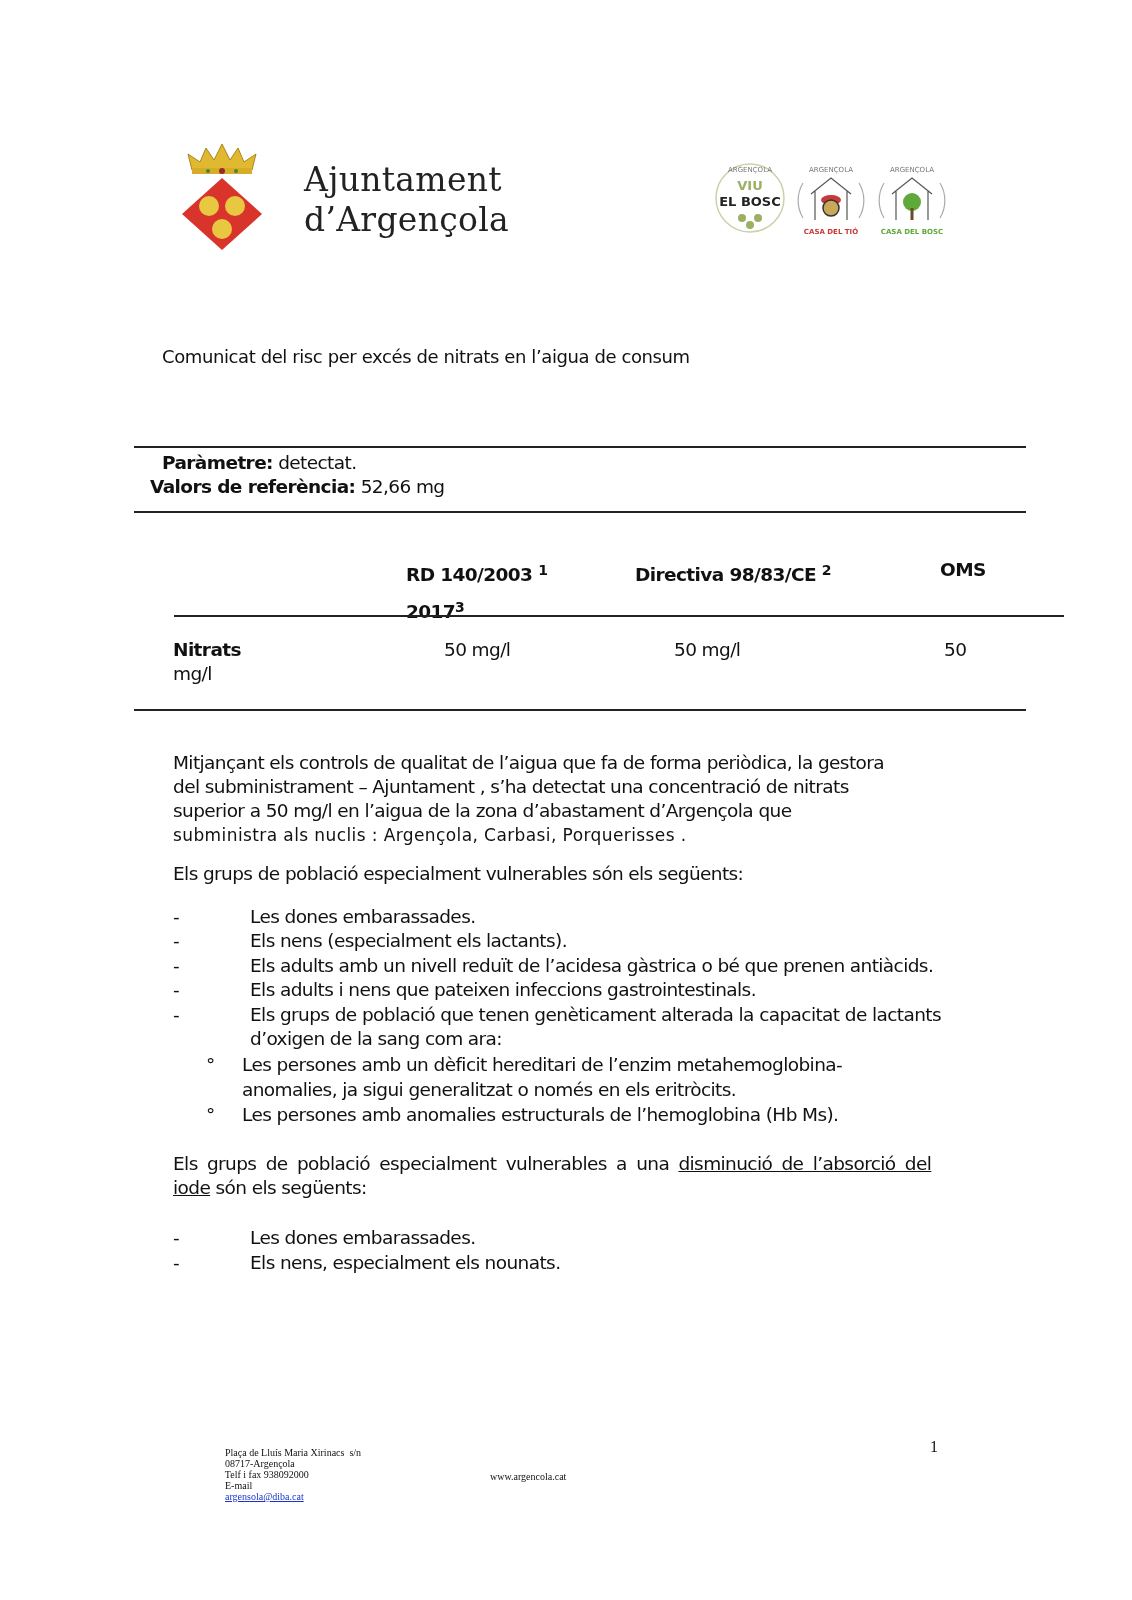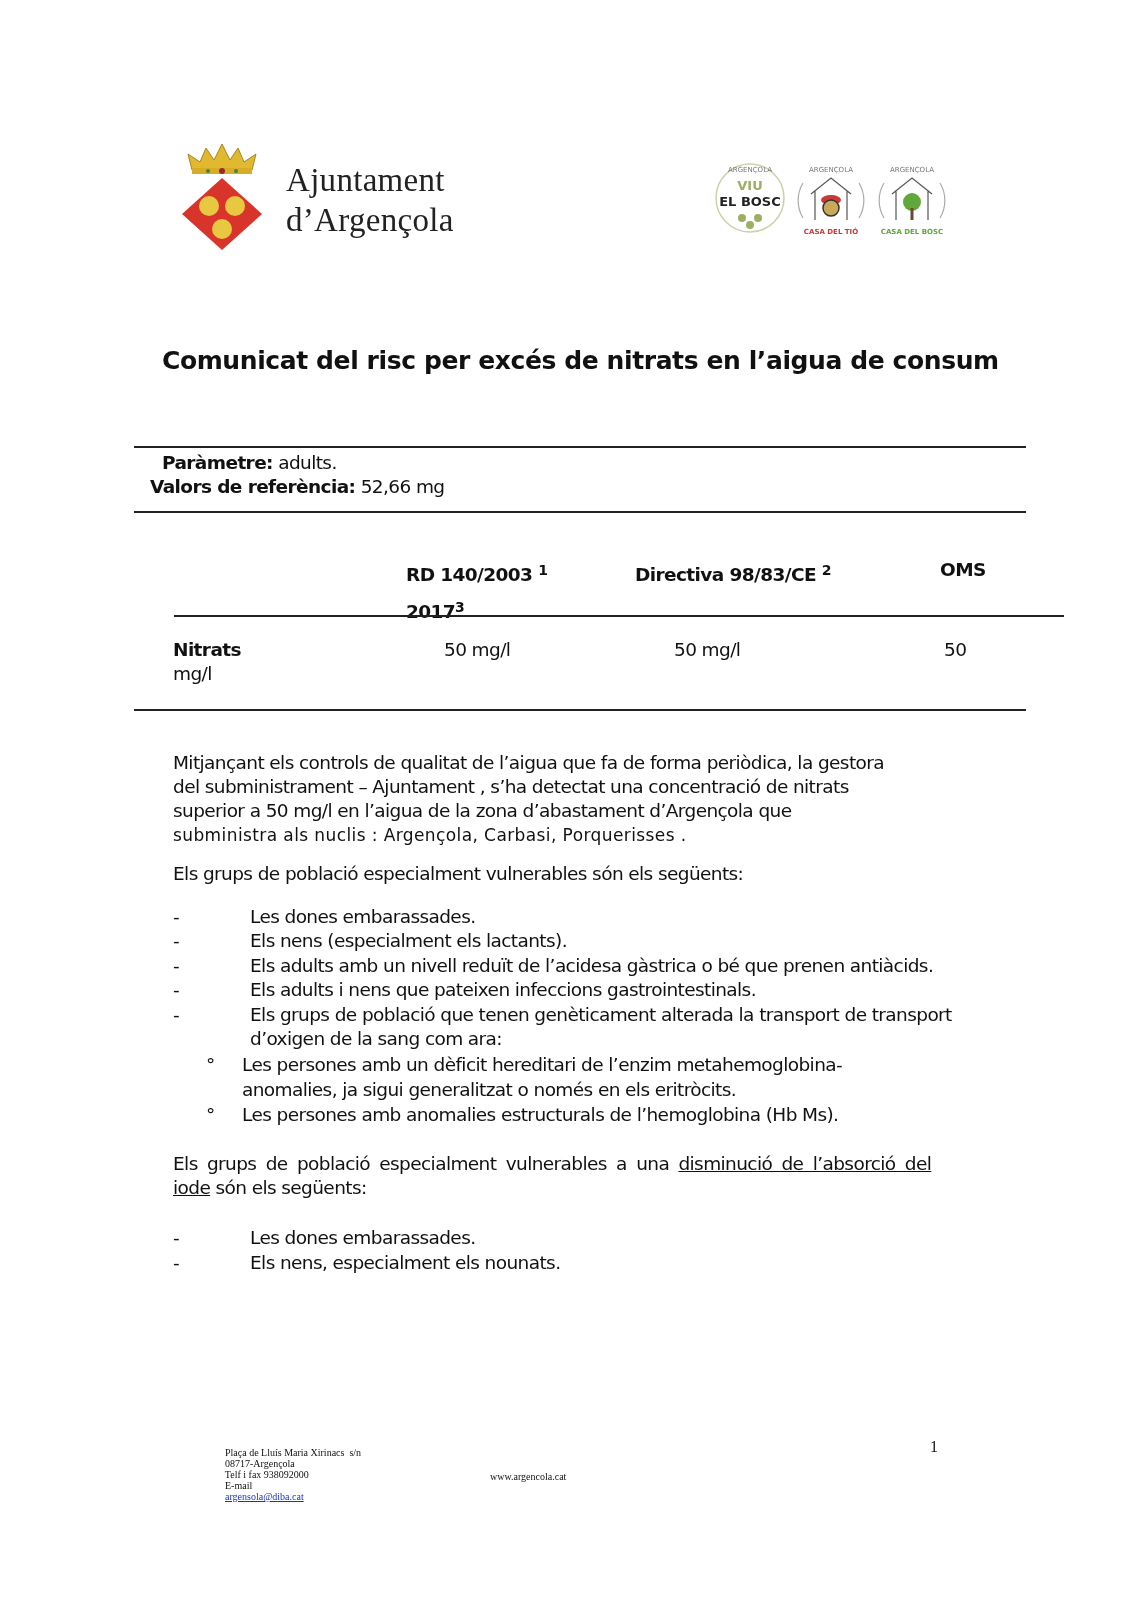--- a/index.html
+++ b/index.html
@@ -1,20 +1,20 @@
 <!DOCTYPE html>
 <html><head>
 <meta charset="utf-8">
 <style>
   html, body { margin: 0; padding: 0; background: #ffffff; }
   body { width: 1132px; height: 1600px; position: relative; overflow: hidden;
          font-family: "DejaVu Sans", sans-serif; color: #111; }
   .abs { position: absolute; }
   .logo-text { font-family: "DejaVu Serif", serif; color: #222; font-size: 33px; line-height: 40px; letter-spacing: 0.3px; }
-  .title { font-weight: bold; font-size: 25px; left: 162px; top: 346px; letter-spacing: -0.4px; }
+  .title { font-weight: normal; font-size: 18px; left: 162px; top: 346px; letter-spacing: -0.4px; }
   .rule { position: absolute; height: 2px; background: #222; }
   .p { font-size: 18.5px; letter-spacing: -0.6px; line-height: 24px; }
   .b { font-weight: bold; }
   .th { font-weight: bold; font-size: 18.5px; letter-spacing: -0.6px; margin-left: 16px; }
   sup { font-size: 14px; vertical-align: 6px; }
   .just { text-align: justify; text-align-last: left; width: 806px; left: 173px; }
   .li { position: absolute; left: 173px; font-size: 18.5px; letter-spacing: -0.6px; line-height: 24px; }
   .li .txt { position: absolute; left: 41px; white-space: nowrap; margin-left: 36px; }
   .sub { position: absolute; left: 206px; font-size: 18.5px; letter-spacing: -0.6px; line-height: 25px; }
   .sub .txt { position: absolute; left: 36px; white-space: nowrap; }
@@ -33,21 +33,21 @@
     <circle cx="42" cy="31" r="3" fill="#9a2a2a"></circle>
     <circle cx="28" cy="31" r="2" fill="#3a8a3a"></circle>
     <circle cx="56" cy="31" r="2" fill="#3a8a3a"></circle>
 
     <polygon points="42,38 82,74 42,110 2,74" fill="#d9342b"></polygon>
     <circle cx="29" cy="66" r="10" fill="#e8c840"></circle>
     <circle cx="55" cy="66" r="10" fill="#e8c840"></circle>
     <circle cx="42" cy="89" r="10" fill="#e8c840"></circle>
   </svg>
 </div>
-<div class="abs logo-text" style="left:286px;top:160px;font-family:Liberation Serif, serif;">
+<div class="abs logo-text" style="left:304px;top:160px;">
   <div>Ajuntament</div>
   <div>d’Argençola</div>
 </div>
 
 <div class="abs" style="left:712px;top:158px;width:76px;height:80px;">
   <svg width="76" height="80" viewBox="0 0 76 80">
     <circle cx="38" cy="40" r="34" fill="none" stroke="#c9d2a8" stroke-width="1.5"></circle>
     <text x="38" y="14" font-size="7" text-anchor="middle" fill="#777" font-family="DejaVu Sans, sans-serif">ARGENÇOLA</text>
     <text x="38" y="32" font-size="13" font-weight="bold" text-anchor="middle" fill="#9bb061" font-family="DejaVu Sans, sans-serif">VIU</text>
     <text x="38" y="48" font-size="13" font-weight="bold" text-anchor="middle" fill="#222" font-family="DejaVu Sans, sans-serif">EL BOSC</text>
@@ -77,21 +77,21 @@
     <rect x="36.5" y="50" width="3" height="12" fill="#6a4a2a"></rect>
     <text x="38" y="76" font-size="7" font-weight="bold" text-anchor="middle" fill="#5fa83a" font-family="DejaVu Sans, sans-serif">CASA DEL BOSC</text>
   </svg>
 </div>
 
 <div class="abs title">Comunicat del risc per excés de nitrats en l’aigua de consum</div>
 
 <div class="rule" style="left:134px;top:446px;width:892px;"></div>
 <div class="abs p" style="left:162px;top:451px;">
   <span class="b">Paràmetre:</span>
-  <span>adults.</span>
+  <span>detectat.</span>
 </div>
 <div class="abs p" style="left:150px;top:475px;">
   <span class="b">Valors de referència:</span>
   <span>52,66 mg</span>
 </div>
 <div class="rule" style="left:134px;top:511px;width:892px;"></div>
 
 <div class="abs th" style="left:390px;top:554px;line-height:32px;">
   <div><span>RD 140/2003</span> <sup>1</sup></div>
   <div><span>2017</span><sup>3</sup></div>
@@ -117,21 +117,21 @@
   <div>superior  a  50  mg/l  en  l’aigua  de  la  zona  d’abastament  d’Argençola que</div>
   <div style="font-family:'DejaVu Sans',sans-serif;letter-spacing:0.4px;font-size:17px;">subministra als nuclis : Argençola, Carbasi, Porquerisses .</div>
 </div>
 
 <div class="abs p" style="left:173px;top:862px;">Els grups de població especialment vulnerables  són els següents:</div>
 
 <div class="li" style="top:905px;"><span>-</span><span class="txt">Les dones embarassades.</span></div>
 <div class="li" style="top:929px;"><span>-</span><span class="txt">Els nens (especialment els lactants).</span></div>
 <div class="li" style="top:954px;"><span>-</span><span class="txt">Els adults amb un nivell reduït de l’acidesa gàstrica o bé que prenen antiàcids.</span></div>
 <div class="li" style="top:978px;"><span>-</span><span class="txt">Els adults i nens que pateixen infeccions gastrointestinals.</span></div>
-<div class="li" style="top:1003px;"><span>-</span><span class="txt">Els grups de població que tenen genèticament alterada la transport de transport</span></div>
+<div class="li" style="top:1003px;"><span>-</span><span class="txt">Els grups de població que tenen genèticament alterada la capacitat de lactants</span></div>
 <div class="li" style="top:1027px;">
     <span class="txt">d’oxigen de la sang com ara:</span>
   </div>
 
 <div class="sub" style="top:1052px;"><span>°</span><span class="txt">Les persones amb un dèficit hereditari de l’enzim metahemoglobina-</span></div>
 <div class="sub" style="top:1077px;">
     <span class="txt">anomalies, ja sigui generalitzat o només en els eritròcits.</span>
   </div>
 <div class="sub" style="top:1102px;"><span>°</span><span class="txt">Les persones amb anomalies estructurals de l’hemoglobina (Hb Ms).</span></div>
 

